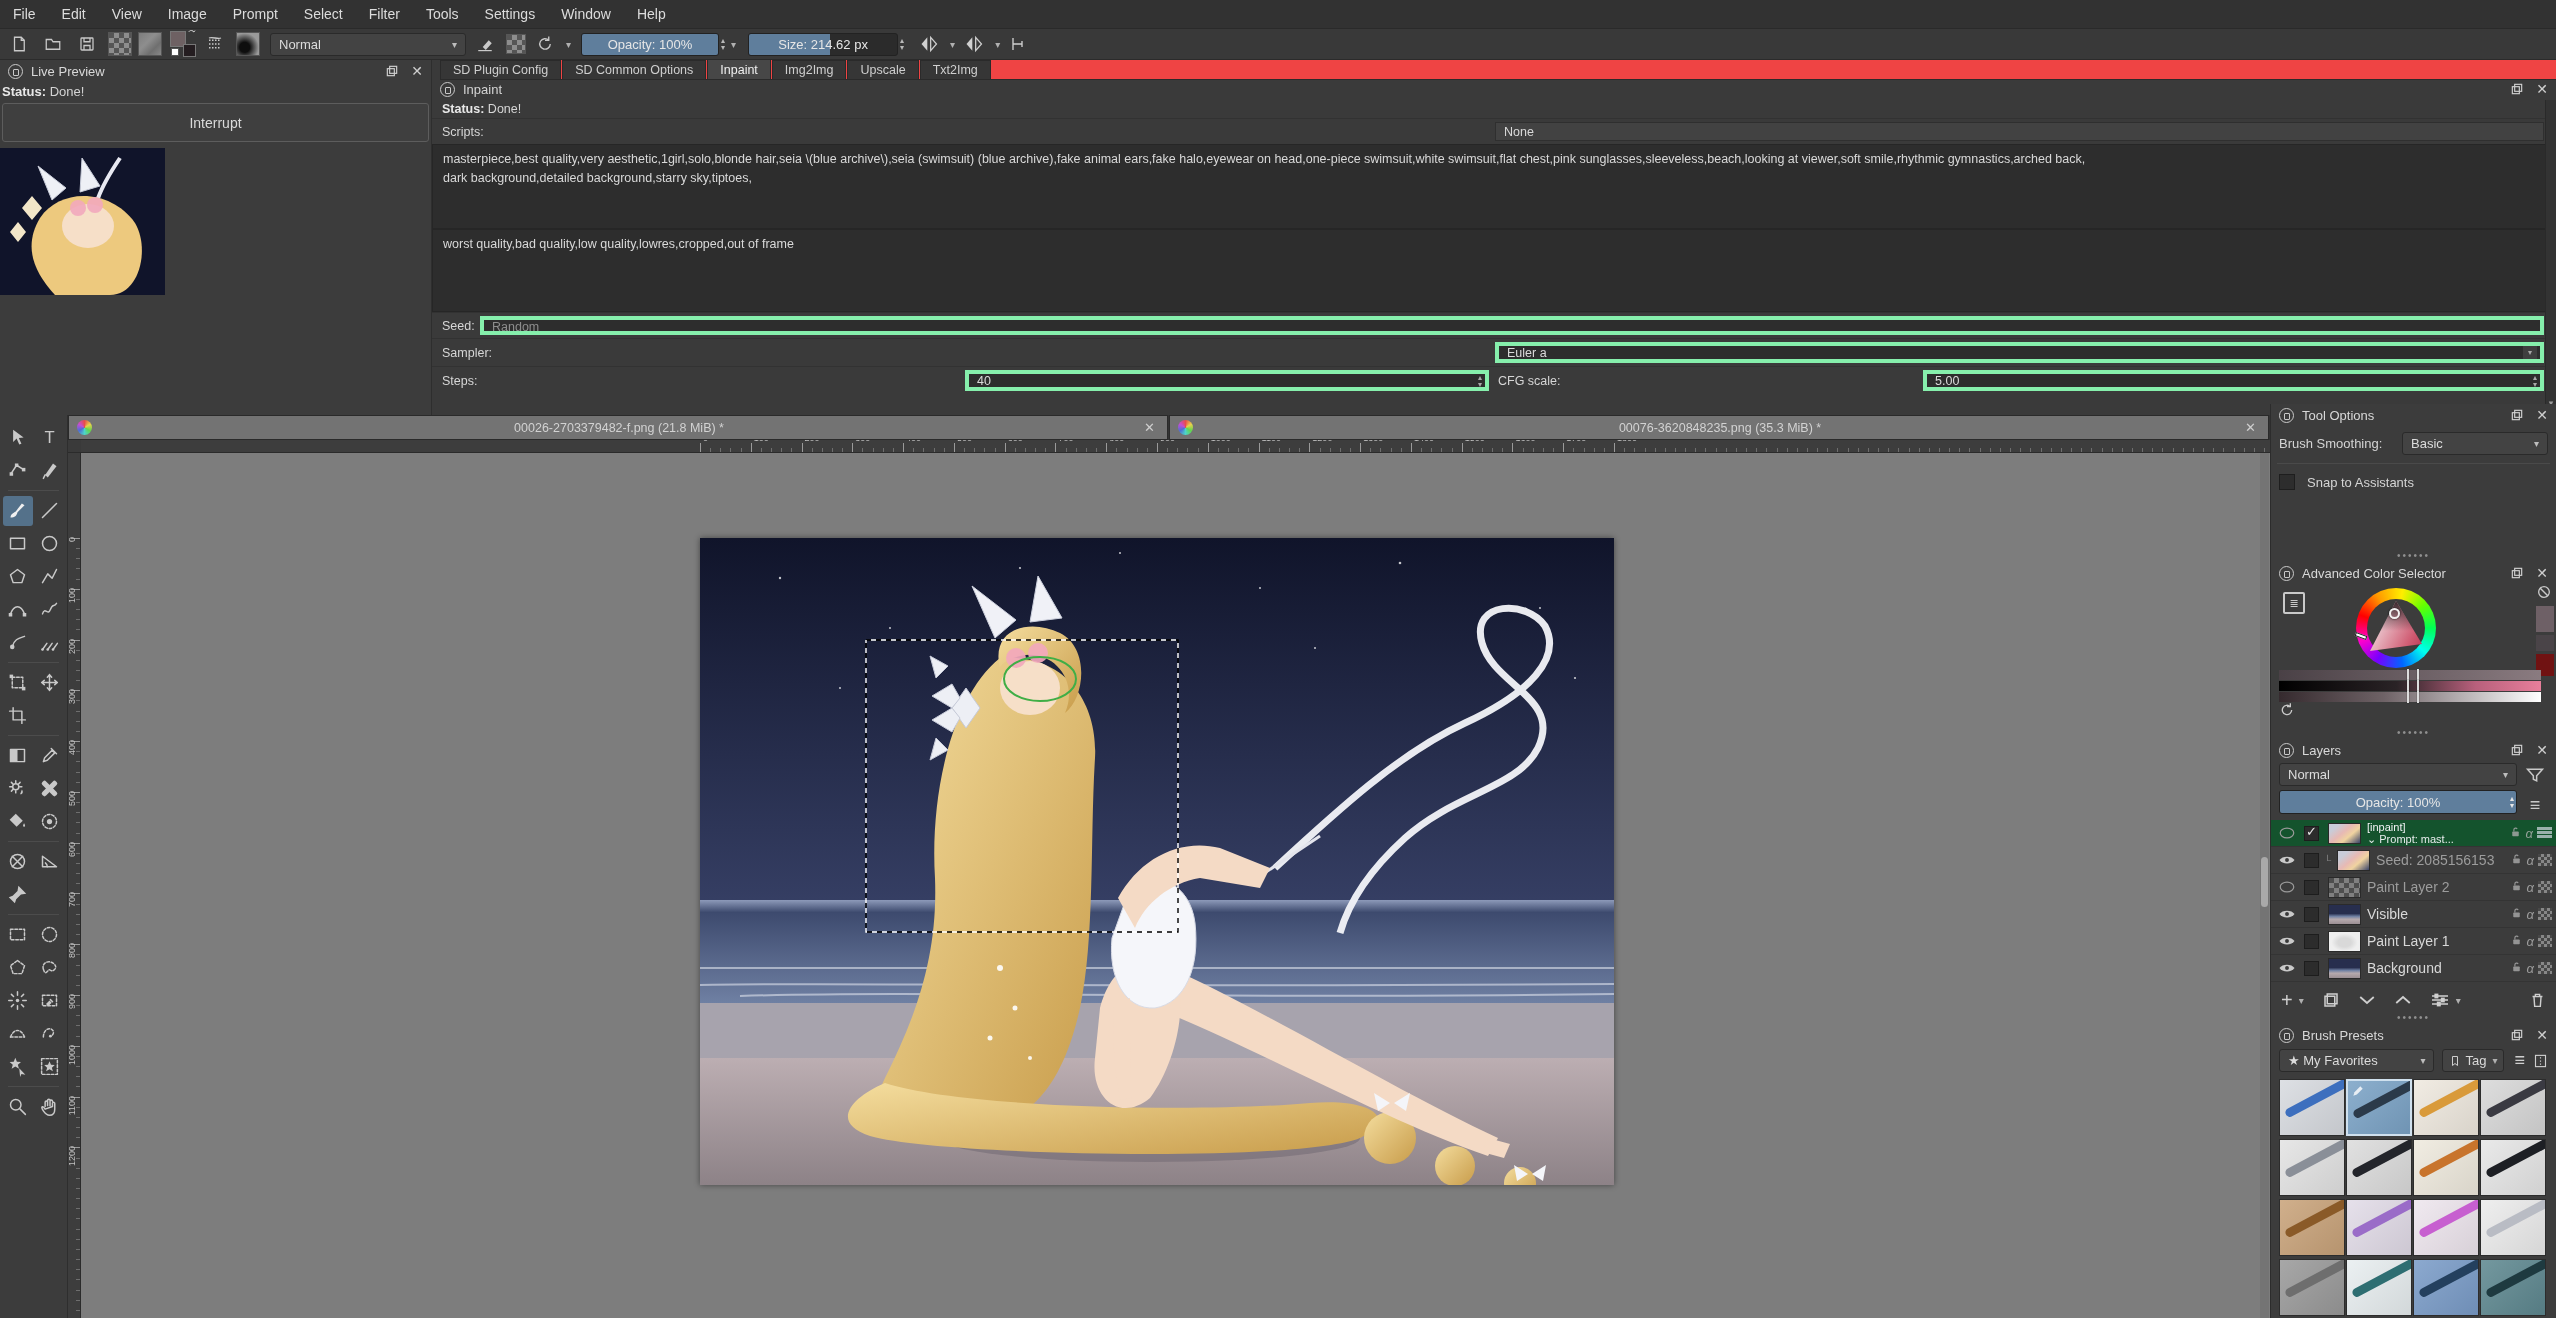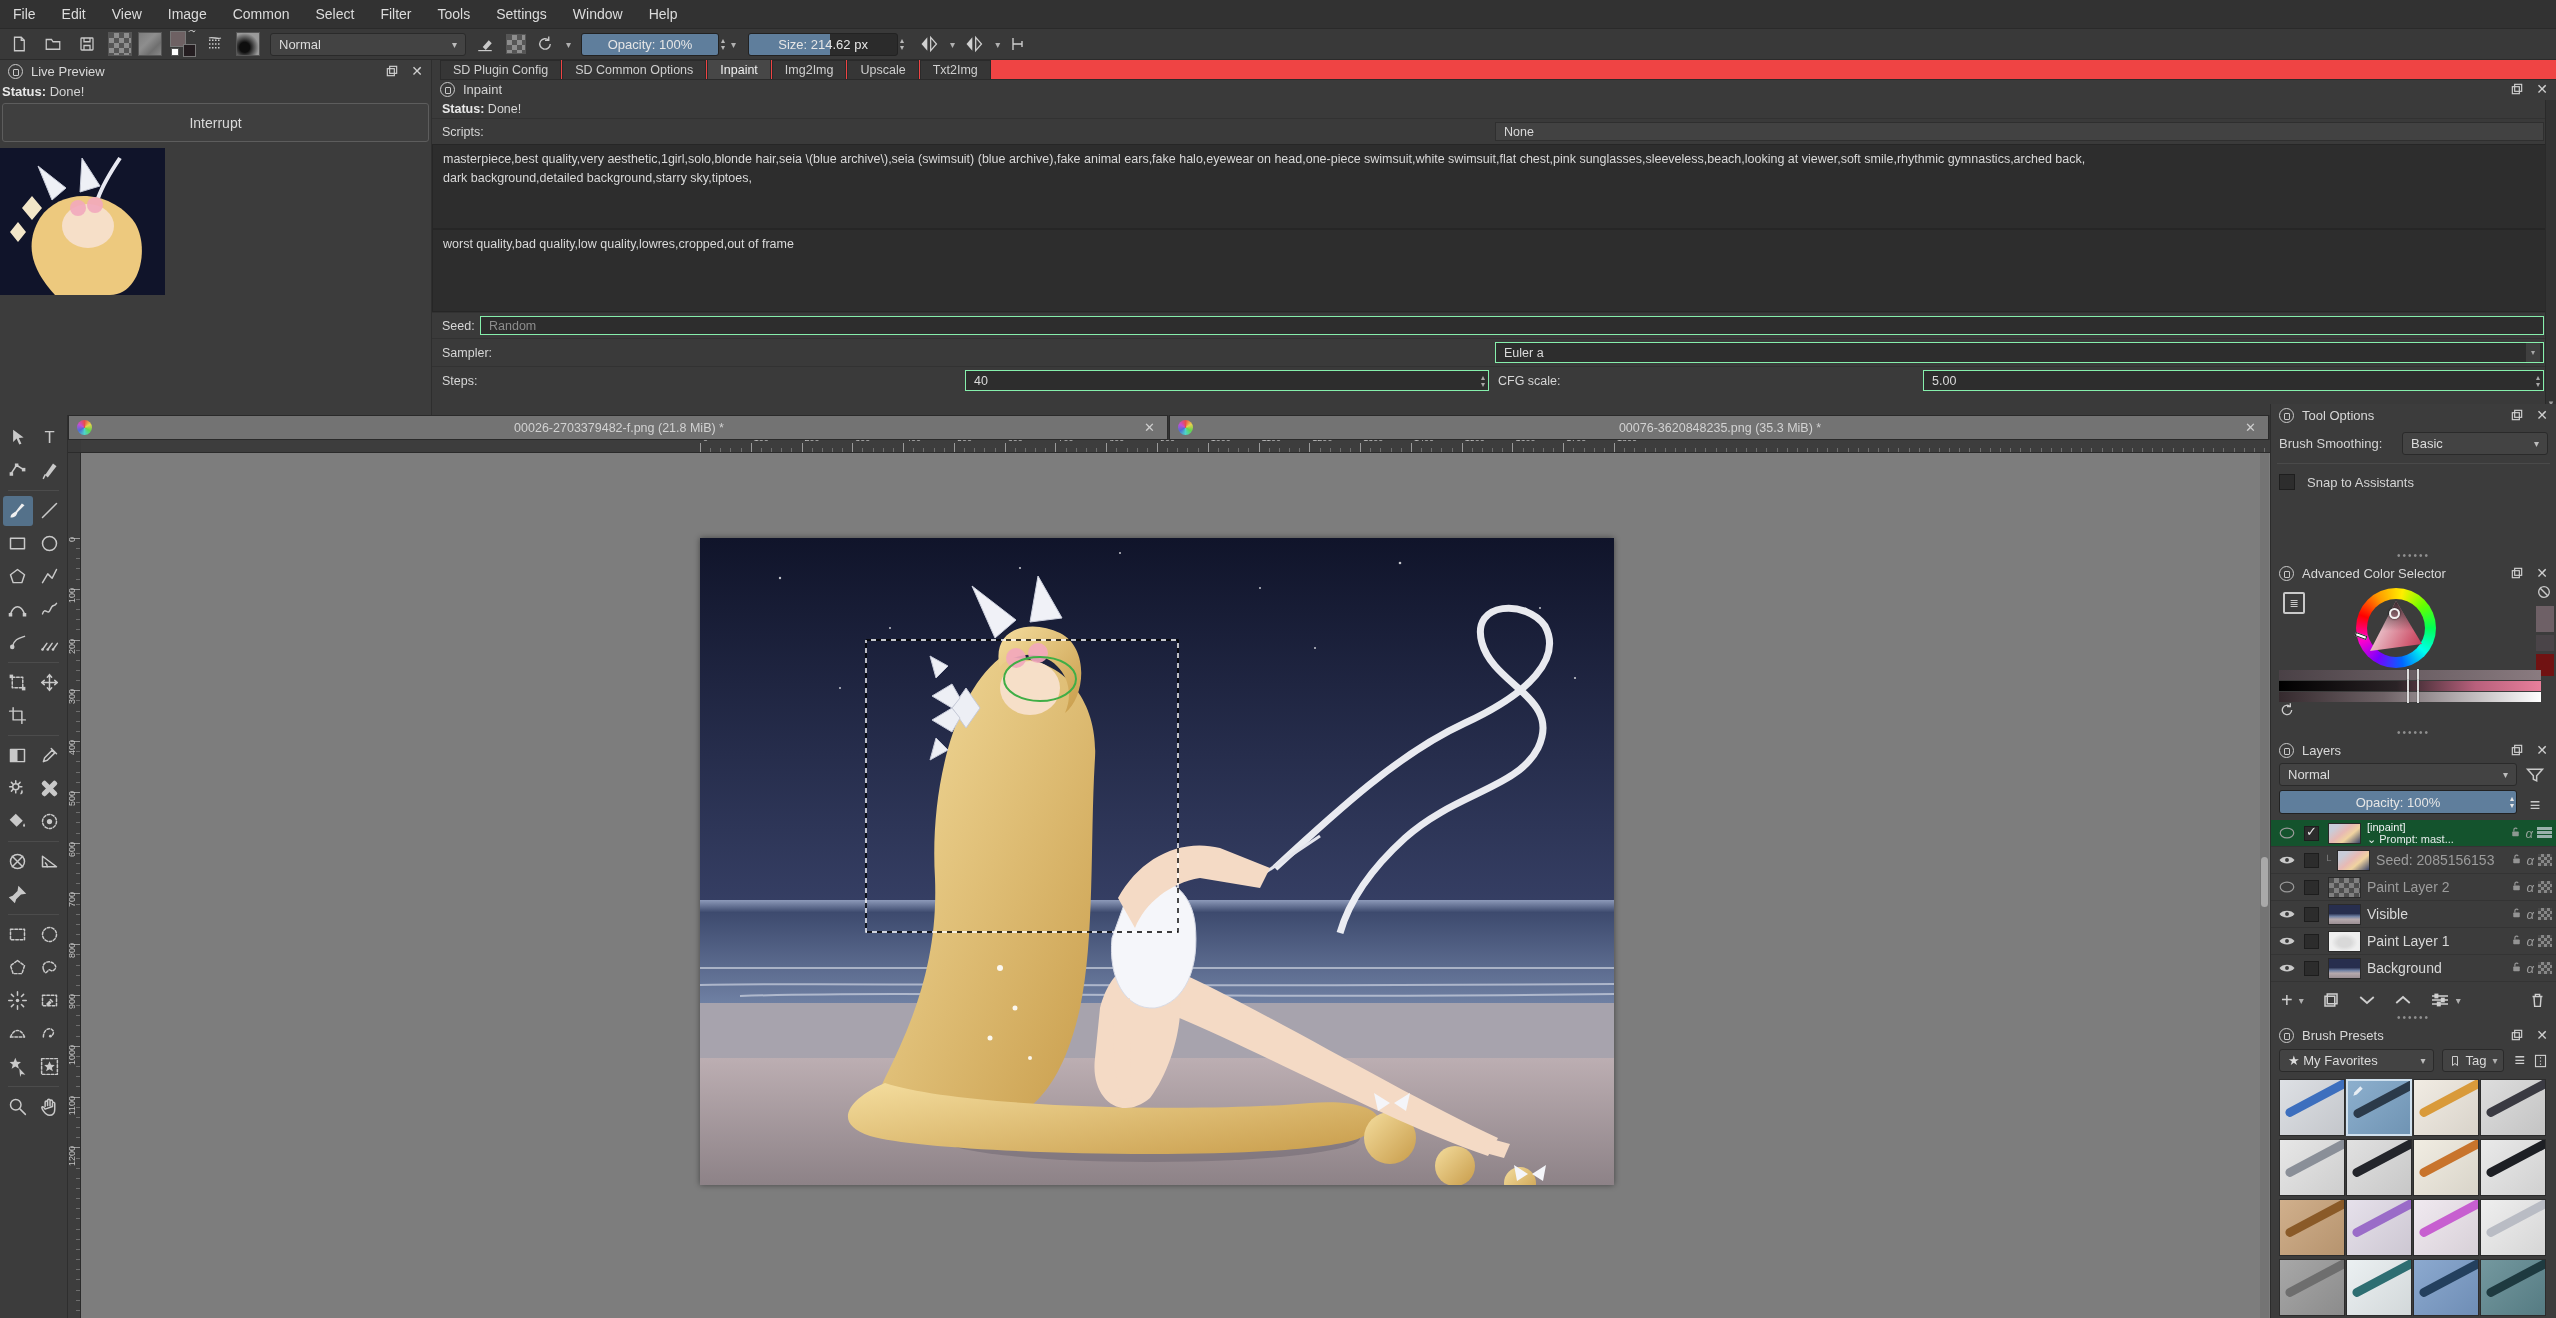--- a/index.html
+++ b/index.html
@@ -47,21 +47,21 @@
   
   #sd-panel{left:432px;top:60px;width:2124px;height:355px;background:#3a3a3a;}
   #sdtabs{display:flex;height:20px;align-items:flex-end;background:#ef4444;border-bottom:1px solid #2a2a2a;margin-left:8px;}
   .sdtab{padding:2px 12px 2px 12px;font-size:12.5px;color:#cfcfcf;background:#363636;border:1px solid #2a2a2a;border-bottom:none;margin-right:1px;}
   .sdtab.active{background:#474747;color:#efefef;padding-top:3px;}
   #sd-head{position:relative;height:19px;display:flex;align-items:center;padding:0 8px;}
   #sd-head .rightic{position:absolute;right:8px;top:2px;display:flex;}
   .sd-row{position:relative;height:26px;border-top:1px solid #323232;display:flex;align-items:center;padding-left:10px;font-size:12.5px;color:#d6d6d6;}
   .sd-field{position:absolute;top:3px;bottom:3px;background:#424242;border:1px solid #2f2f2f;display:flex;align-items:center;padding:0 8px;font-size:12.5px;color:#dadada;}
   .sd-box{background:#2d2d2d;border:1px solid #262626;color:#d9d9d9;font-size:12.5px;line-height:1.55;padding:5px 10px;white-space:pre-wrap;overflow:hidden;}
-  .sd-spin{position:absolute;top:3px;bottom:3px;background:#2d2d2d;border:1px solid #86efac;display:flex;align-items:center;padding:0 8px;color:#dadada;font-size:12.5px;}
+  .sd-spin{position:absolute;top:3px;bottom:3px;background:#2d2d2d;border:4px solid #86efac;display:flex;padding:0 8px;color:#dadada;font-size:12.5px;}
   .sd-spin .arrows{position:absolute;right:3px;top:0;bottom:0;display:flex;flex-direction:column;justify-content:center;color:#a8a8a8;font-size:8px;line-height:7px;}
   #sd-scroll{position:absolute;right:0;top:40px;bottom:6px;width:11px;background:#333;border-left:1px solid #2a2a2a;}
   #sd-scroll .ar{position:absolute;bottom:1px;left:0;right:0;text-align:center;color:#9a9a9a;font-size:9px;}
 
   
   #toolbox{left:0;top:415px;width:68px;height:903px;background:#3c3c3c;border-right:1px solid #2e2e2e;padding-top:6px;}
   .tool-row{display:flex;justify-content:center;gap:2px;height:33px;align-items:center;}
   .tool-cell{width:30px;height:30px;display:flex;align-items:center;justify-content:center;border-radius:3px;}
   .tool-cell.sel{background:#54718a;}
   .tool-sep{height:1px;background:#4c4c4c;margin:3px 8px;}
@@ -151,21 +151,21 @@
 </head>
 <body>
 
 <div id="app">
 
   <div id="menubar" class="abs">
       <div class="menu-item">File</div>
       <div class="menu-item">Edit</div>
       <div class="menu-item">View</div>
       <div class="menu-item">Image</div>
-      <div class="menu-item">Common</div>
+      <div class="menu-item">Prompt</div>
       <div class="menu-item">Select</div>
       <div class="menu-item">Filter</div>
       <div class="menu-item">Tools</div>
       <div class="menu-item">Settings</div>
       <div class="menu-item">Window</div>
       <div class="menu-item">Help</div>
     </div>
 
   <div id="toolbar" class="abs">
     <div class="tbtn">

